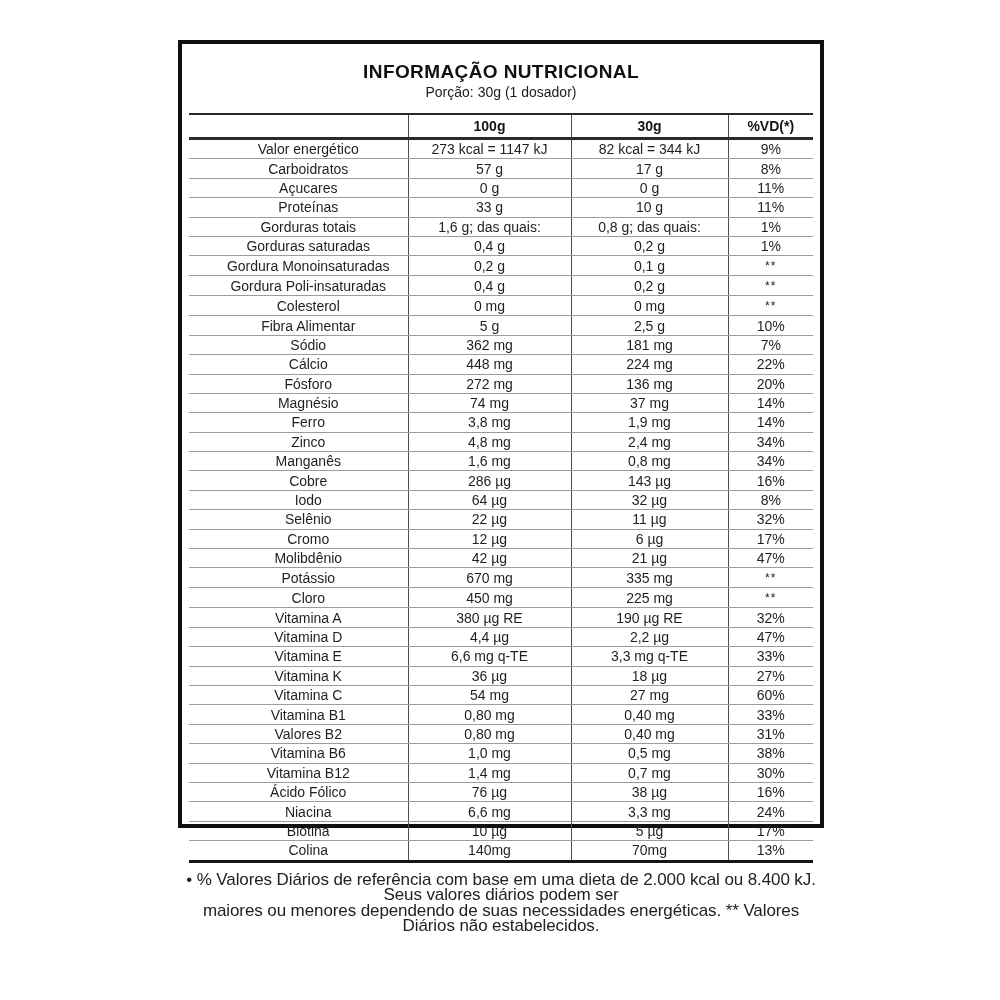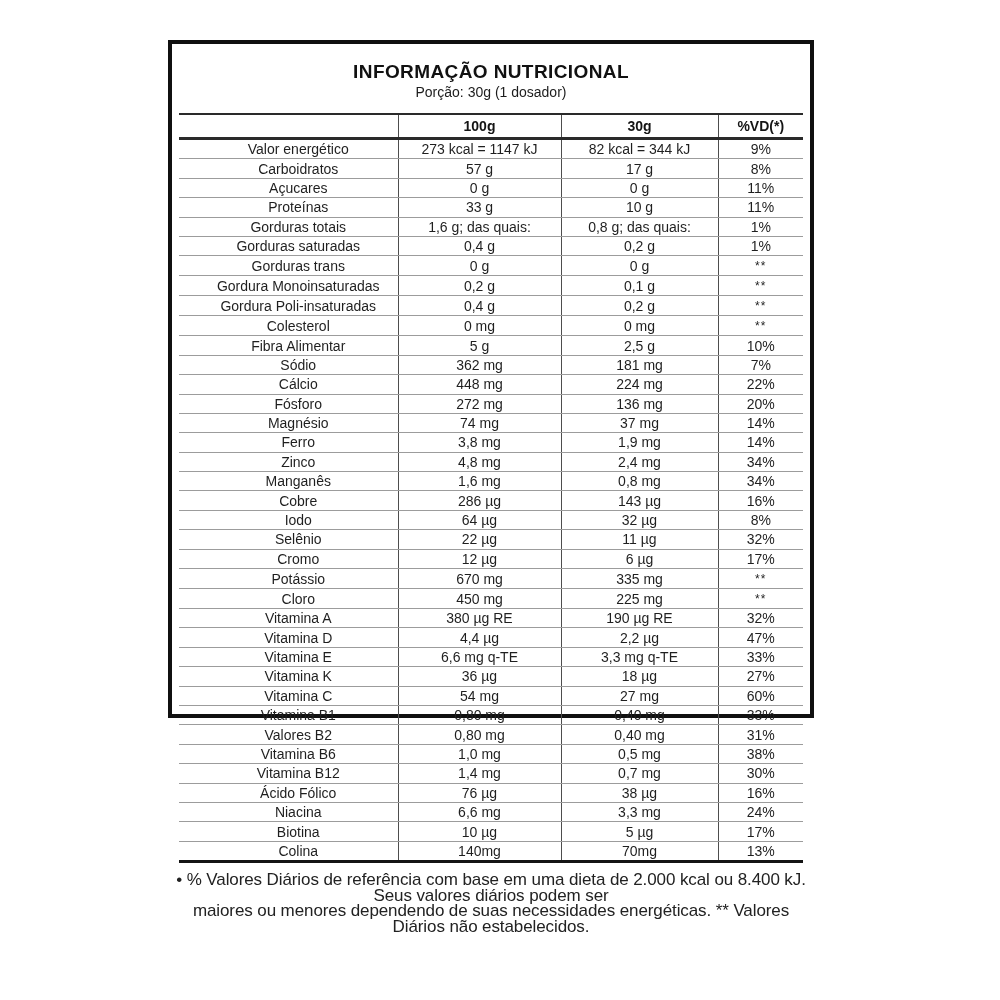--- a/index.html
+++ b/index.html
@@ -6,24 +6,24 @@
     margin: 0;
     padding: 0;
     width: 1000px;
     height: 1000px;
     background: #ffffff;
     font-family: "Liberation Sans", sans-serif;
     color: #1c1c1c;
   }
   .label-box {
     position: absolute;
-    left: 168px;
+    left: 178px;
     top: 40px;
     width: 646px;
-    height: 678px;
+    height: 788px;
     box-sizing: border-box;
     border: 4px solid #101010;
     background: #ffffff;
   }
   .title {
     text-align: center;
     font-size: 19px;
     font-weight: bold;
     letter-spacing: 0.4px;
     padding-top: 16px;
@@ -142,26 +142,20 @@
           <td>0,8 g; das quais:</td>
           <td>1%</td>
         </tr>
         <tr>
           <td class="name-cell">Gorduras saturadas</td>
           <td>0,4 g</td>
           <td>0,2 g</td>
           <td>1%</td>
         </tr>
         <tr>
-          <td class="name-cell">Gorduras trans</td>
-          <td>0 g</td>
-          <td>0 g</td>
-          <td><span class="vd-stars">**</span></td>
-        </tr>
-        <tr>
           <td class="name-cell">Gordura Monoinsaturadas</td>
           <td>0,2 g</td>
           <td>0,1 g</td>
           <td><span class="vd-stars">**</span></td>
         </tr>
         <tr>
           <td class="name-cell">Gordura Poli-insaturadas</td>
           <td>0,4 g</td>
           <td>0,2 g</td>
           <td><span class="vd-stars">**</span></td>
@@ -238,20 +232,26 @@
           <td>11 µg</td>
           <td>32%</td>
         </tr>
         <tr>
           <td class="name-cell">Cromo</td>
           <td>12 µg</td>
           <td>6 µg</td>
           <td>17%</td>
         </tr>
         <tr>
+          <td class="name-cell">Molibdênio</td>
+          <td>42 µg</td>
+          <td>21 µg</td>
+          <td>47%</td>
+        </tr>
+        <tr>
           <td class="name-cell">Potássio</td>
           <td>670 mg</td>
           <td>335 mg</td>
           <td><span class="vd-stars">**</span></td>
         </tr>
         <tr>
           <td class="name-cell">Cloro</td>
           <td>450 mg</td>
           <td>225 mg</td>
           <td><span class="vd-stars">**</span></td>

